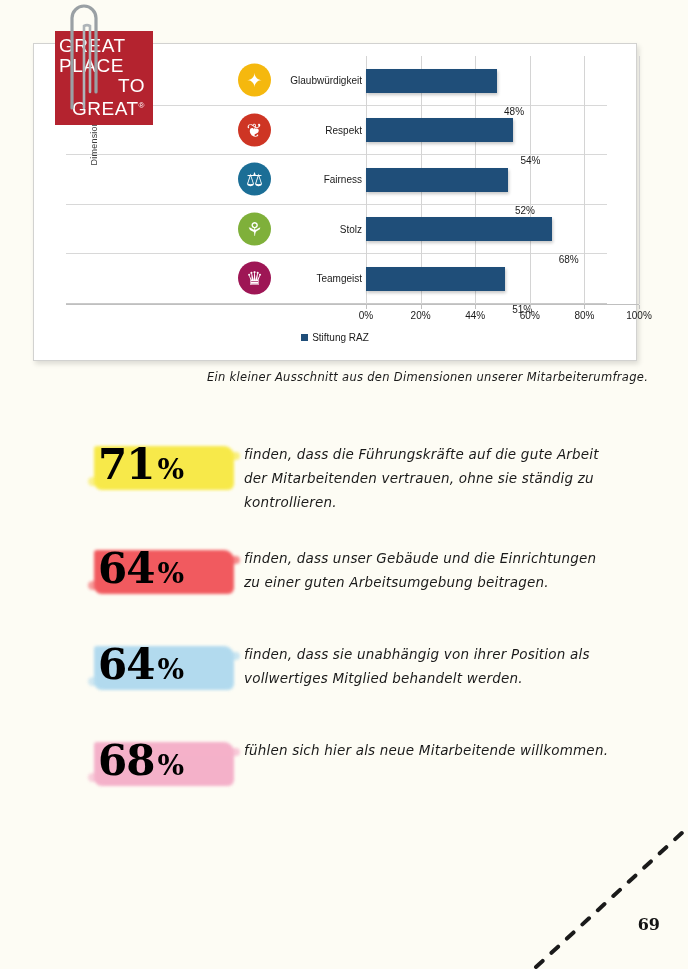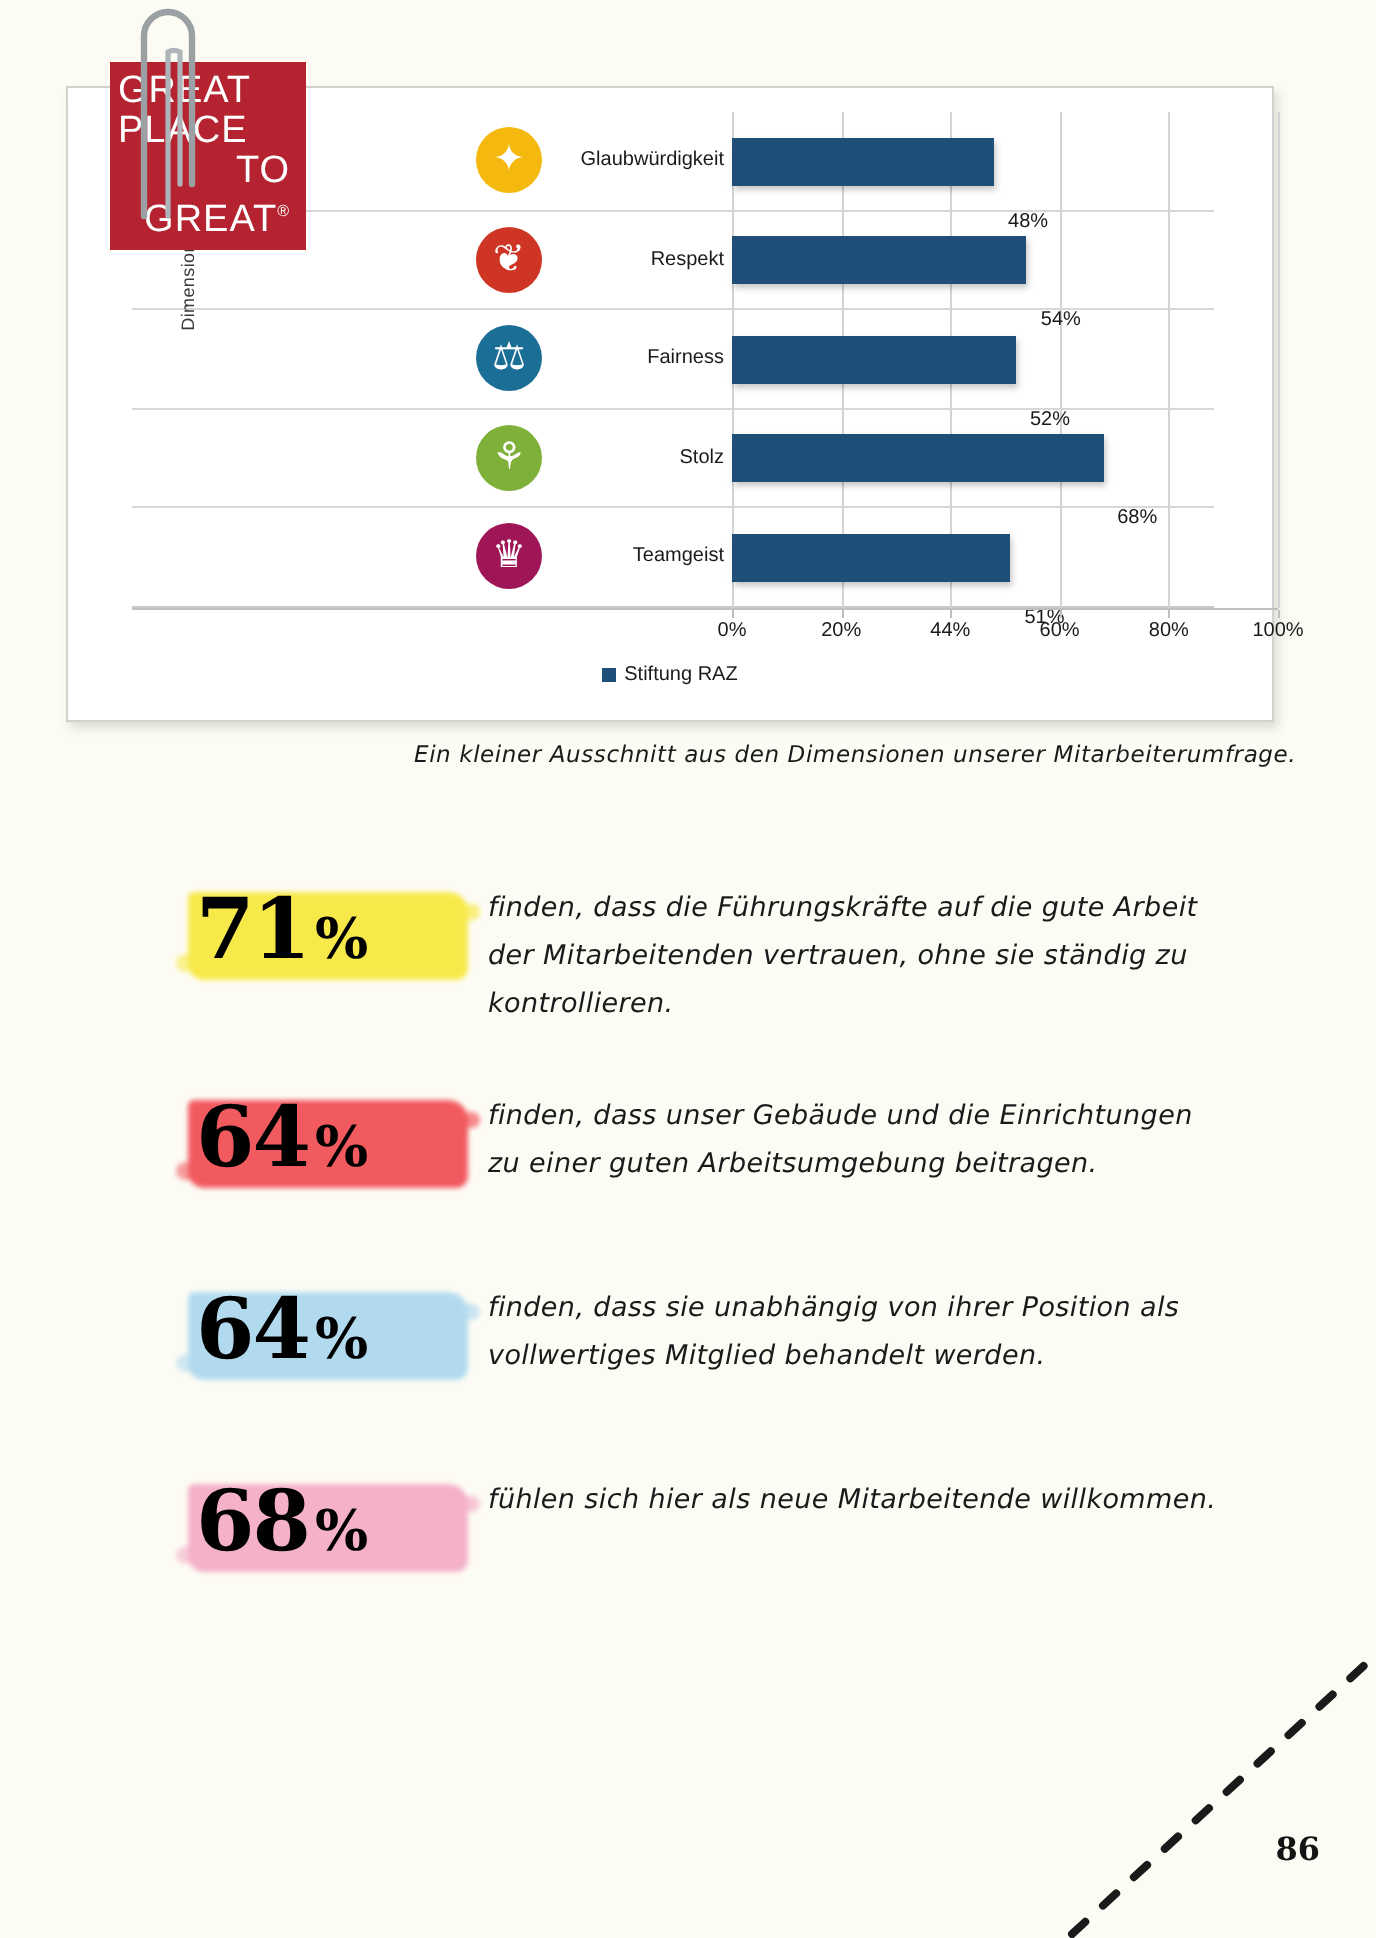--- a/index.html
+++ b/index.html
@@ -458,16 +458,16 @@
     </div>
     <div class="stat-row">
       <div class="stat-pct-wrap">
         <div class="highlight" style="background: rgb(243, 167, 196);"></div>
         <div class="stat-pct"><span>68</span><span class="unit">%</span></div>
       </div>
       <div class="stat-text">fühlen sich hier als neue Mitarbeitende willkommen.</div>
     </div>
   </div>
 
-<div id="page-number">86</div>
+<div id="page-number">69</div>
 <svg id="corner-dashes" viewBox="0 0 160 140">
   <line x1="8" y1="138" x2="156" y2="2" stroke="#1A1A1A" stroke-width="4" stroke-linecap="round" stroke-dasharray="9 12"></line>
 </svg>
 
 </body></html>

